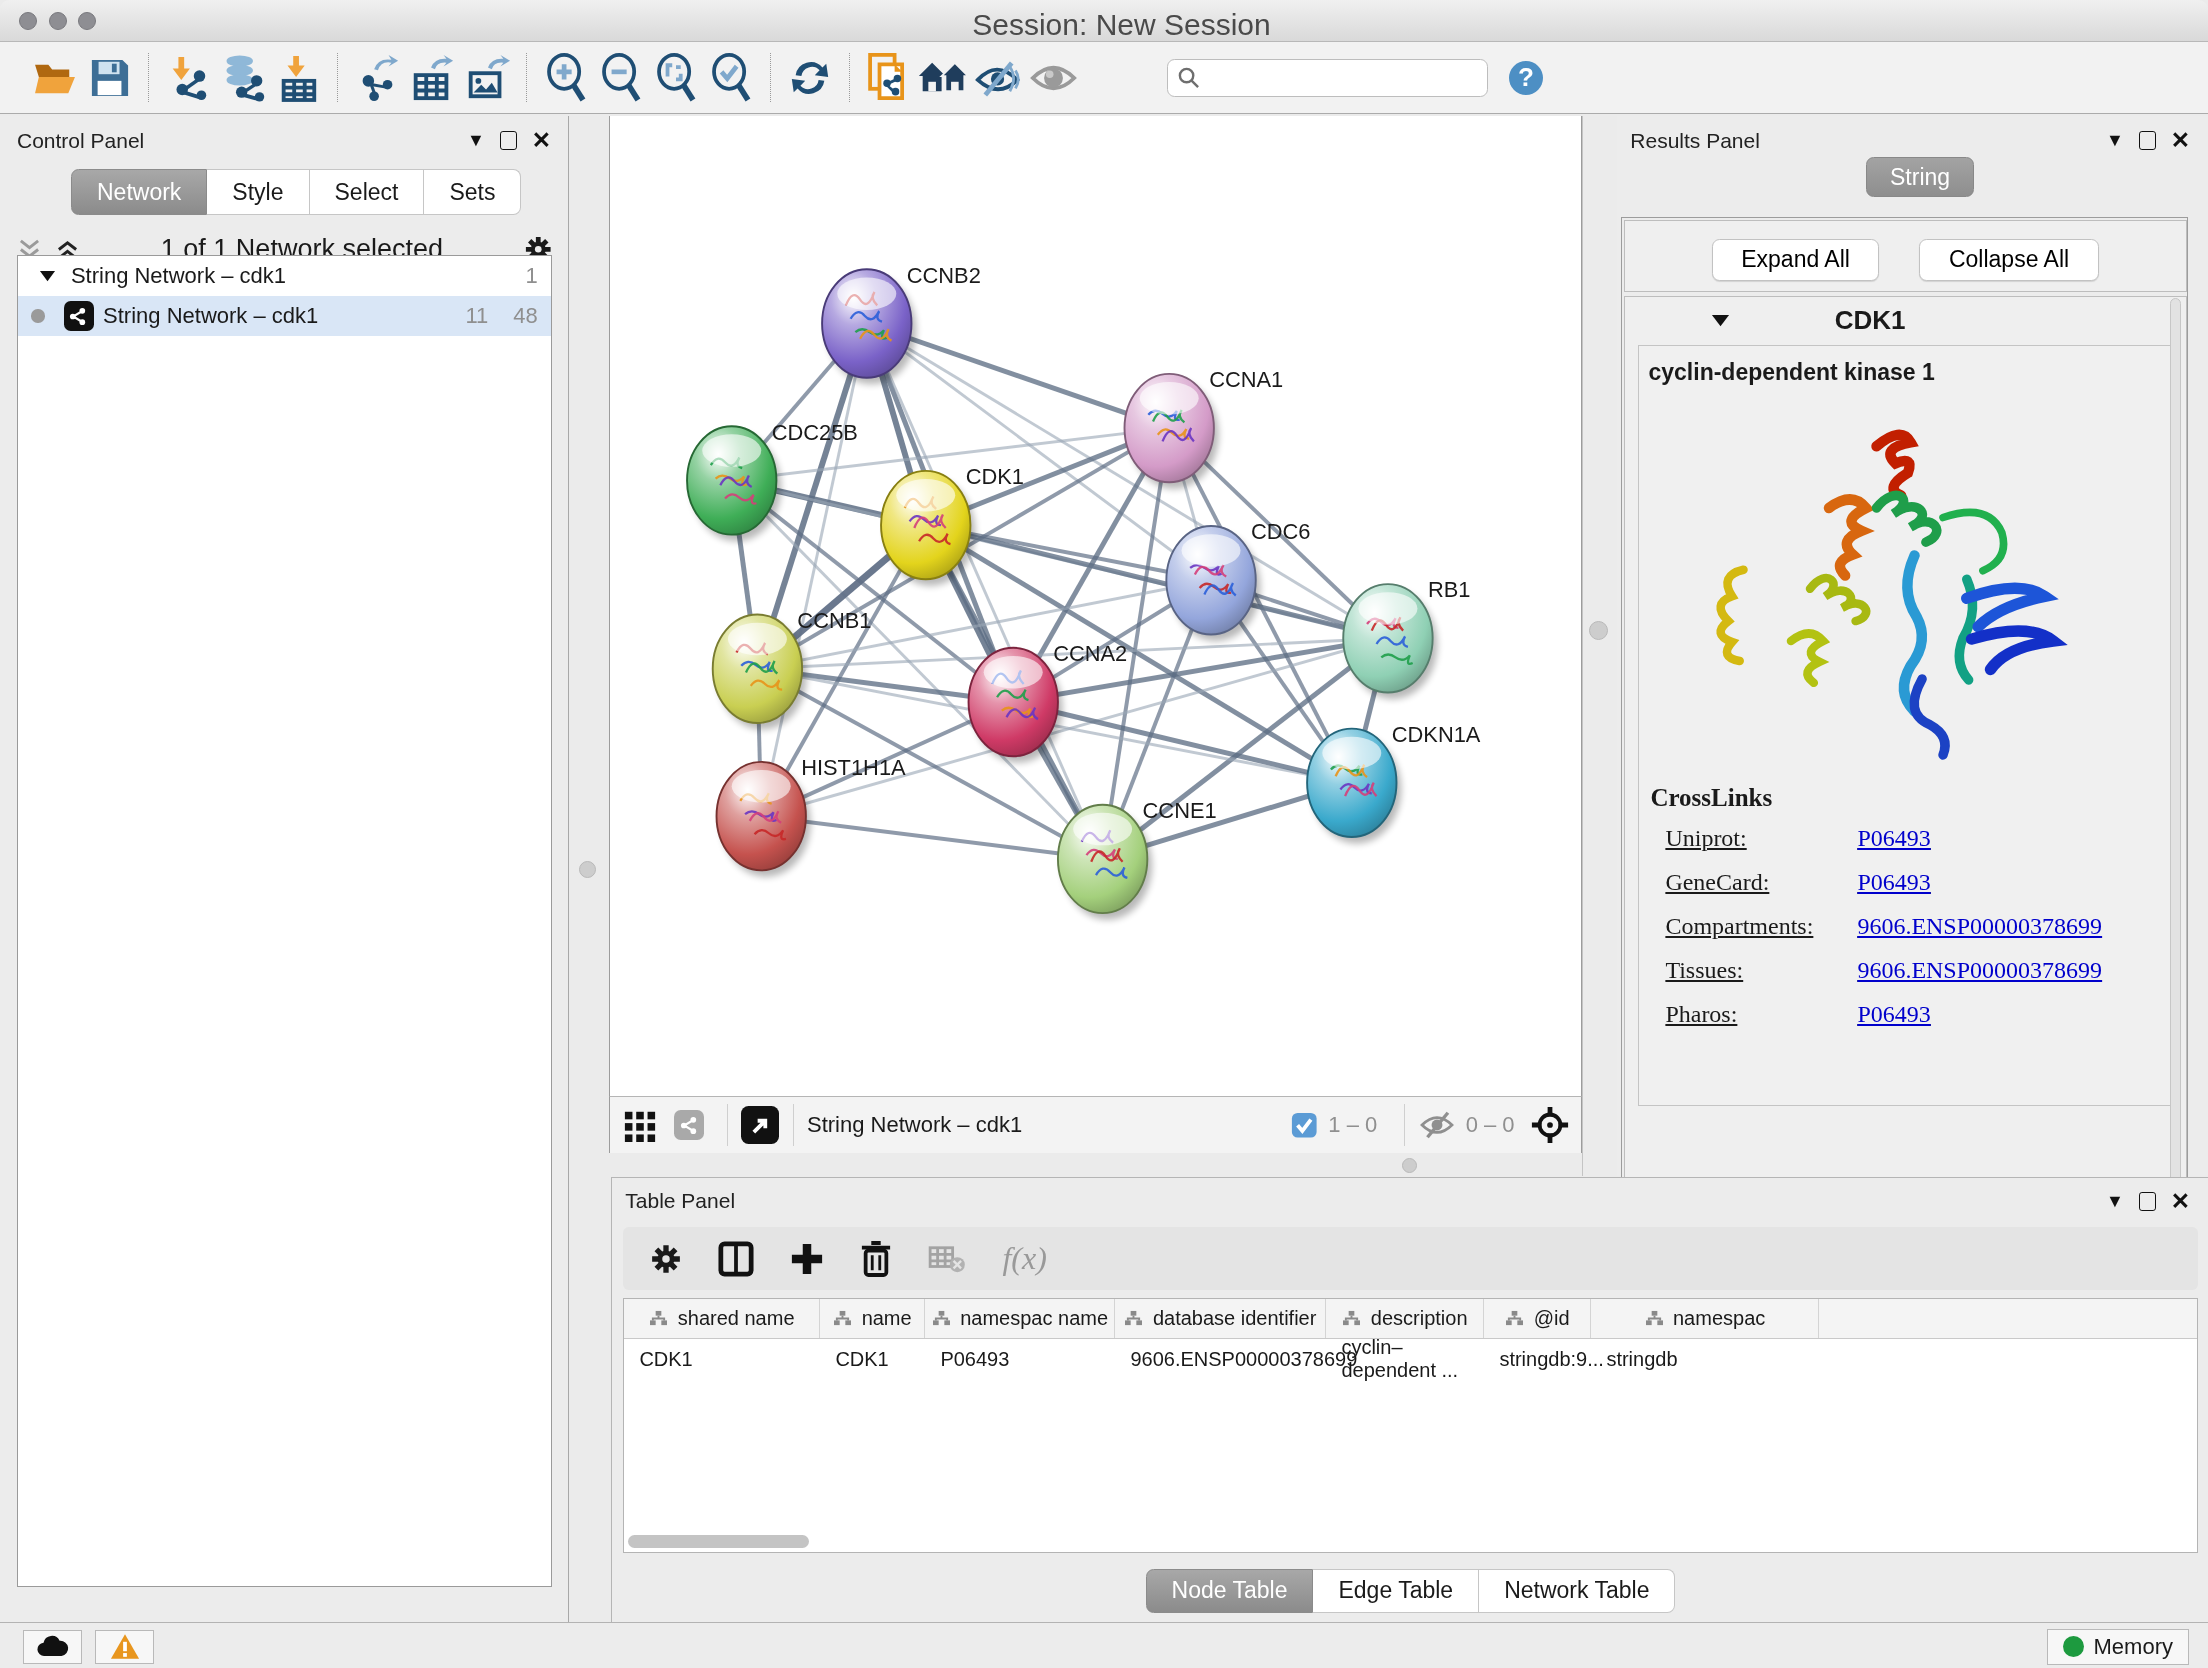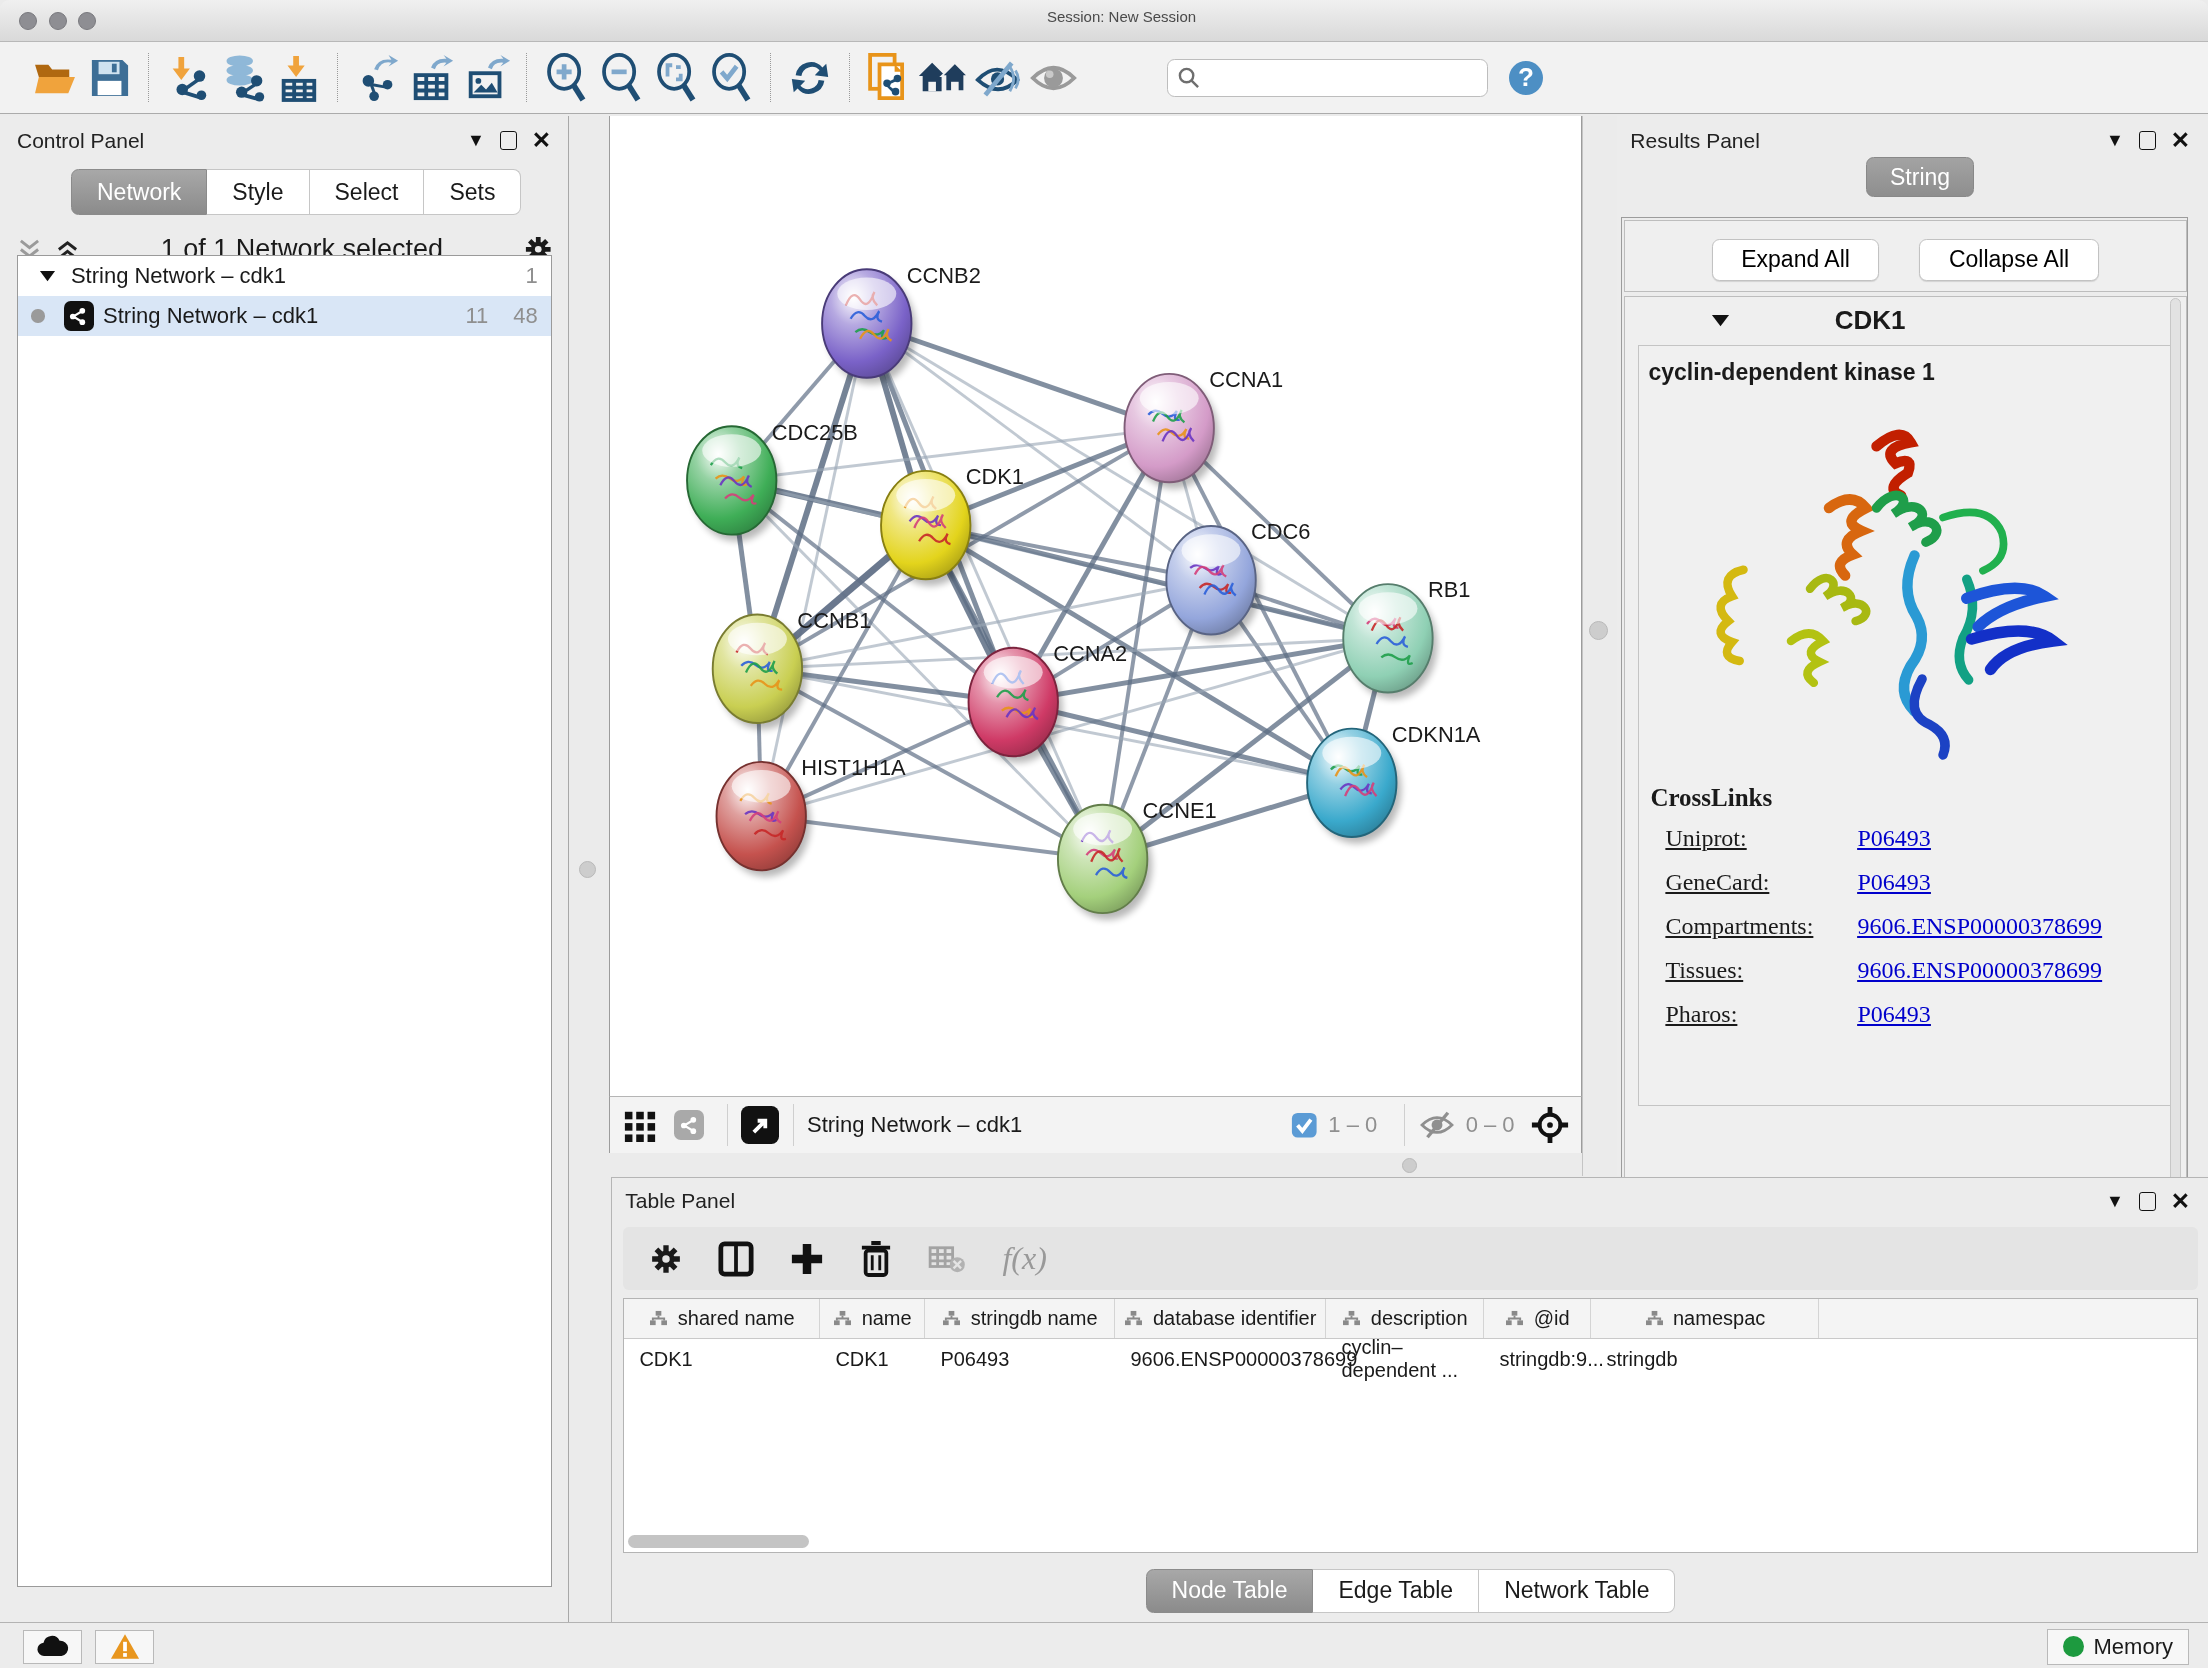--- a/index.html
+++ b/index.html
@@ -3,21 +3,21 @@
 <meta charset="utf-8">
 <style>
   * { margin:0; padding:0; box-sizing:border-box; }
   html,body { width:2208px; height:1668px; }
   body { font-family:"Liberation Sans", sans-serif; background:#ebebeb; position:relative; overflow:hidden; color:#1a1a1a; }
   .abs { position:absolute; }
 
   
   .titlebar { left:0; top:0; width:2208px; height:42px; background:linear-gradient(#f0f0f0,#d9d9d9); border-bottom:1px solid #b8b8b8; border-radius:9.5px 9.5px 0 0; }
   .traffic { position:absolute; top:12.4px; width:18px; height:18px; border-radius:50%; background:#8e8e93; border:1px solid #79797e; }
-  .win-title { position:absolute; top:7.6px; width:100%; text-align:center; font-size:15px; color:#4a4a4a;padding-left:35px; }
+  .win-title { position:absolute; top:7.6px; width:100%; text-align:center; font-size:30px; color:#4a4a4a;padding-left:35px; }
 
   
   .toolbar { left:0; top:42px; width:2208px; height:72px; background:#f2f2f2; border-bottom:1px solid #ababab; display:flex; align-items:center; padding-left:27px; }
   .tbtn { width:55px; height:55px; display:flex; align-items:center; justify-content:center; }
   .tsep { width:1px; height:49px; margin:0 11.4px; border-left:1.9px dotted #9a9a9a; }
   .searchbox { width:321px; height:38px; background:#fff; border:1px solid #bdbdbd; border-radius:7.6px; display:flex; align-items:center; padding-left:9.5px; margin-left:86px; }
   .searchbox input { border:none; outline:none; font-size:20px; width:266px; background:transparent; font-family:"Liberation Sans",sans-serif;}
   .helpbtn { width:34px; height:34px; margin-left:21px; border-radius:50%; background:#4d8fc4; color:#fff; font-size:26px; font-weight:bold; display:flex; align-items:center; justify-content:center; }
 
   
@@ -766,21 +766,21 @@
           </svg>
           <span>name</span>
         </div>
         <div class="tp-hcell" style="width: 190px;">
           <svg width="19" height="17" viewBox="0 0 20 18">
             <rect x="7" y="1" width="6" height="5" fill="#8a8a8a"></rect>
             <rect x="1" y="11" width="6" height="5" fill="#8a8a8a"></rect>
             <rect x="13" y="11" width="6" height="5" fill="#8a8a8a"></rect>
             <path d="M10 6 v3 M4 11 v-2 h12 v2" stroke="#8a8a8a" stroke-width="2" fill="none"></path>
           </svg>
-          <span>stringdb name</span>
+          <span>namespac name</span>
         </div>
         <div class="tp-hcell" style="width: 211px;">
           <svg width="19" height="17" viewBox="0 0 20 18">
             <rect x="7" y="1" width="6" height="5" fill="#8a8a8a"></rect>
             <rect x="1" y="11" width="6" height="5" fill="#8a8a8a"></rect>
             <rect x="13" y="11" width="6" height="5" fill="#8a8a8a"></rect>
             <path d="M10 6 v3 M4 11 v-2 h12 v2" stroke="#8a8a8a" stroke-width="2" fill="none"></path>
           </svg>
           <span>database identifier</span>
         </div>

